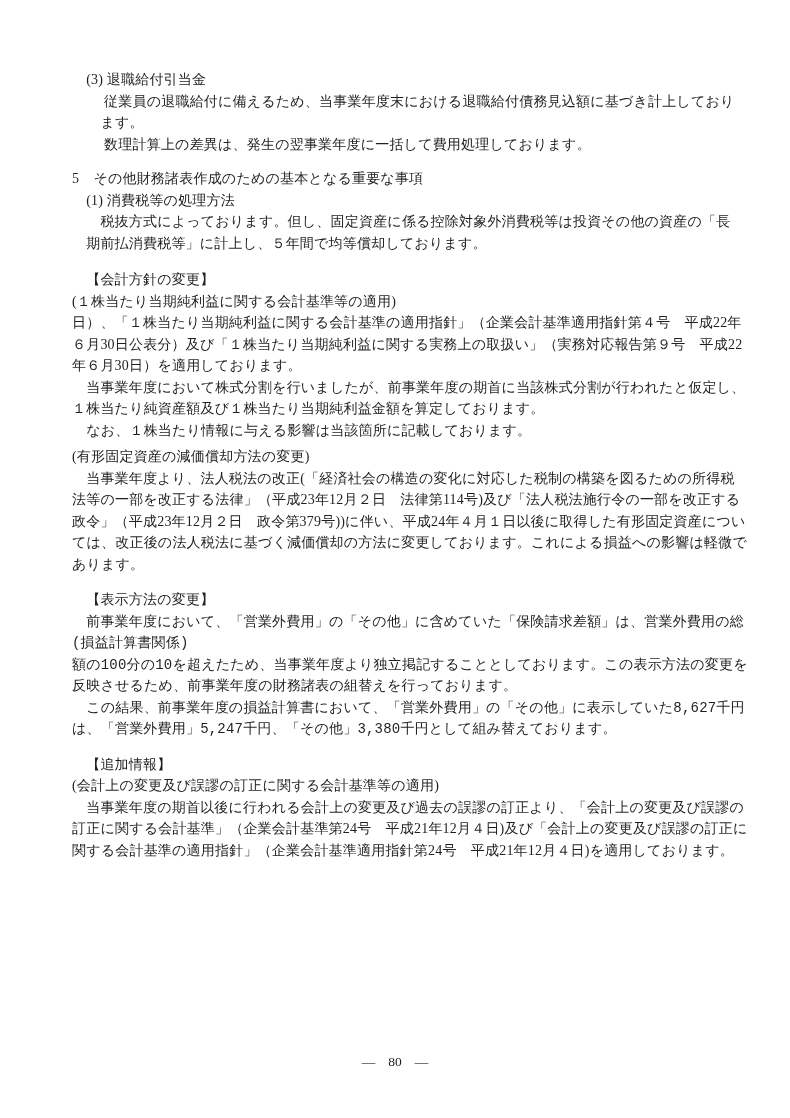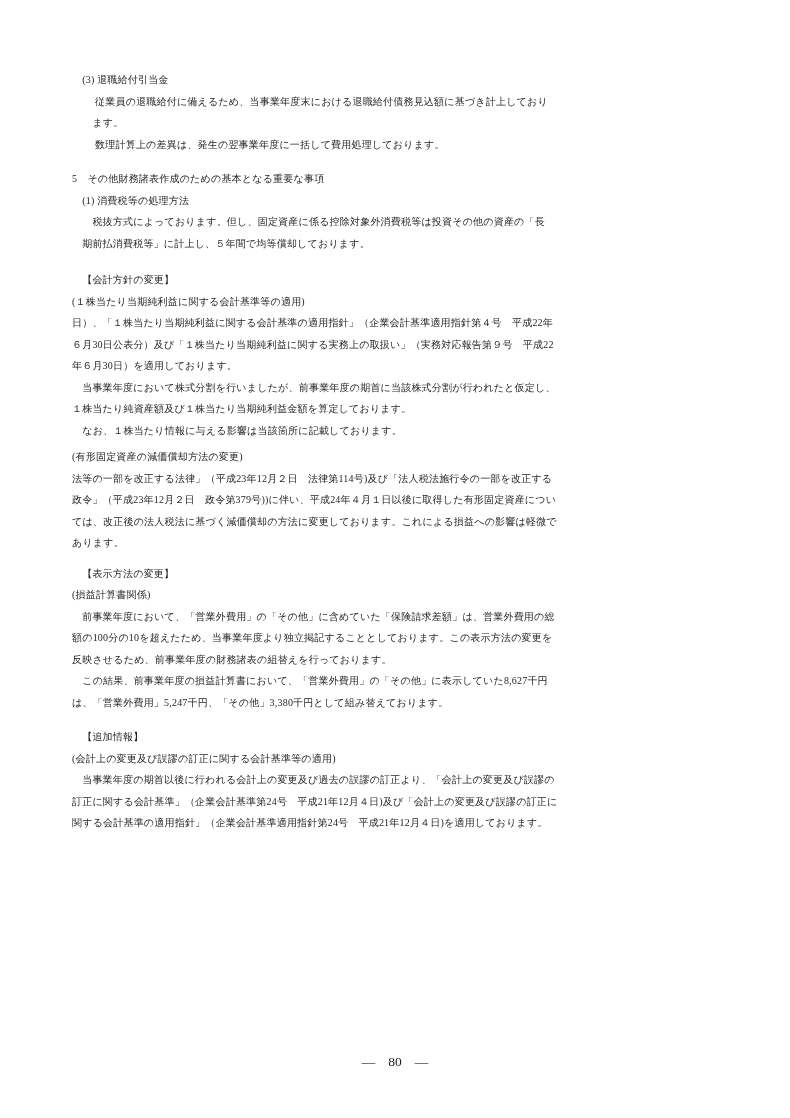--- a/index.html
+++ b/index.html
@@ -13,28 +13,28 @@
     position: relative;
     overflow: hidden;
     font-family: "Liberation Serif", "DejaVu Serif", serif;
     color: #1f1f1f;
   }
   main.doc {
     position: absolute;
     top: 69px;
     left: 72px;
     right: 40px;
-    font-size: 10px;
+    font-size: 14px;
     line-height: 21.5px;
   }
   section { margin: 0; padding: 0; }
   .gap-13 { margin-top: 13px; }
   .gap-15 { margin-top: 15px; }
   .gap-5  { margin-top: 5px;  }
-  .gap-9  { margin-top: 9px;  }
+  .gap-9  { margin-top: 15px; font-family: Liberation Mono, monospace;  }
   .line {
     white-space: pre;
     height: 21.5px;
     letter-spacing: 0.2px;
   }
   footer.page-footer {
     position: absolute;
     top: 1053px;
     left: 0;
     width: 100%;
@@ -71,30 +71,31 @@
       <div class="line">日）、「１株当たり当期純利益に関する会計基準の適用指針」（企業会計基準適用指針第４号　平成22年</div>
       <div class="line">６月30日公表分）及び「１株当たり当期純利益に関する実務上の取扱い」（実務対応報告第９号　平成22</div>
       <div class="line">年６月30日）を適用しております。</div>
       <div class="line">　当事業年度において株式分割を行いましたが、前事業年度の期首に当該株式分割が行われたと仮定し、</div>
       <div class="line">１株当たり純資産額及び１株当たり当期純利益金額を算定しております。</div>
       <div class="line">　なお、１株当たり情報に与える影響は当該箇所に記載しております。</div>
     </section>
 
   <section class="gap-5">
       <div class="line">(有形固定資産の減価償却方法の変更)</div>
+      <div class="line">　当事業年度より、法人税法の改正(「経済社会の構造の変化に対応した税制の構築を図るための所得税</div>
       <div class="line">法等の一部を改正する法律」（平成23年12月２日　法律第114号)及び「法人税法施行令の一部を改正する</div>
       <div class="line">政令」（平成23年12月２日　政令第379号))に伴い、平成24年４月１日以後に取得した有形固定資産につい</div>
       <div class="line">ては、改正後の法人税法に基づく減価償却の方法に変更しております。これによる損益への影響は軽微で</div>
       <div class="line">あります。</div>
     </section>
 
   <section class="gap-9">
       <div class="line">　【表示方法の変更】</div>
+      <div class="line">　前事業年度において、「営業外費用」の「その他」に含めていた「保険請求差額」は、営業外費用の総</div>
       <div class="line">(損益計算書関係)</div>
-      <div class="line">　前事業年度において、「営業外費用」の「その他」に含めていた「保険請求差額」は、営業外費用の総</div>
       <div class="line">額の100分の10を超えたため、当事業年度より独立掲記することとしております。この表示方法の変更を</div>
       <div class="line">反映させるため、前事業年度の財務諸表の組替えを行っております。</div>
       <div class="line">　この結果、前事業年度の損益計算書において、「営業外費用」の「その他」に表示していた8,627千円</div>
       <div class="line">は、「営業外費用」5,247千円、「その他」3,380千円として組み替えております。</div>
     </section>
 
   <section class="gap-13">
       <div class="line">　【追加情報】</div>
       <div class="line">(会計上の変更及び誤謬の訂正に関する会計基準等の適用)</div>
       <div class="line">　当事業年度の期首以後に行われる会計上の変更及び過去の誤謬の訂正より、「会計上の変更及び誤謬の</div>

